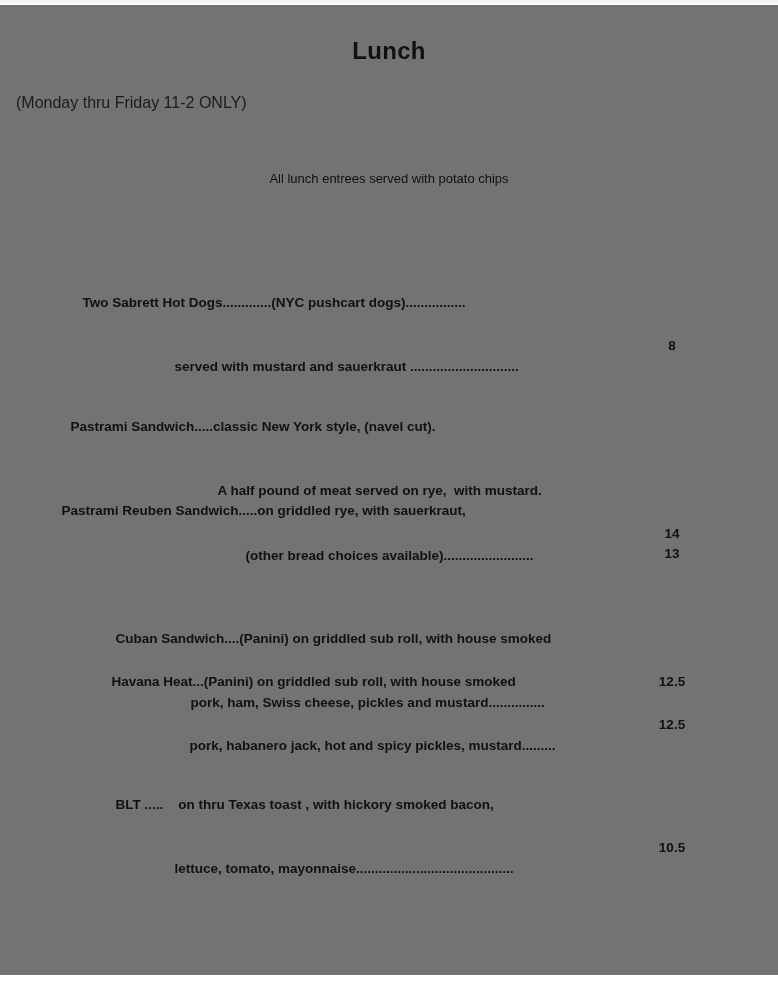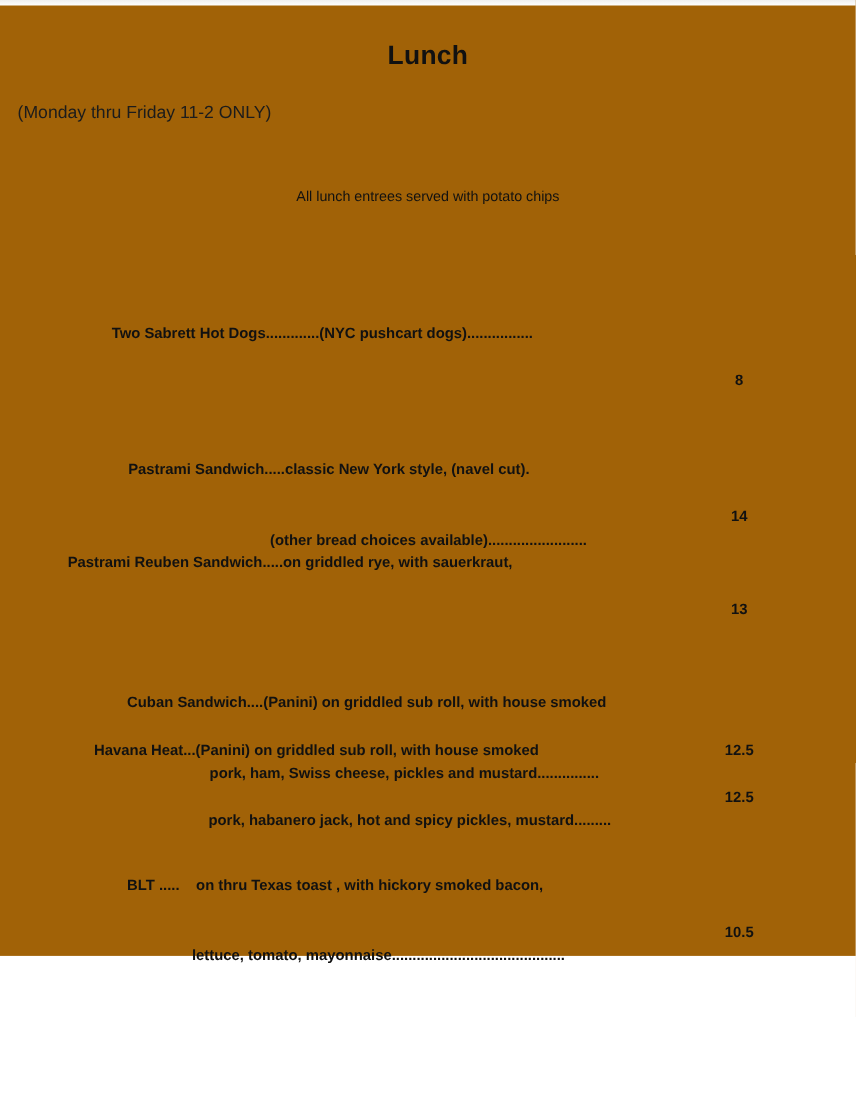--- a/index.html
+++ b/index.html
@@ -5,22 +5,22 @@
   * { margin: 0; padding: 0; box-sizing: border-box; }
   html, body { background: #ffffff; }
   body {
     width: 778px; height: 994px;
     font-family: "Liberation Sans", sans-serif;
     color: #111111;
     overflow: hidden;
   }
   .page {
     position: relative;
-    width: 778px; height: 869px;
-    background: #a16207;
+    width: 778px; height: 975px;
+    background: #737373;
   }
   .page-top-edge {
     position: absolute; top: 0; left: 0;
     width: 100%; height: 5px;
     background: linear-gradient(#efefef, #ffffff);
   }
   .doc-title {
     position: absolute; top: 37px; left: 0; width: 100%;
     text-align: center;
     font-size: 24px; font-weight: bold;
@@ -66,31 +66,35 @@
 
   <div class="page-top-edge"></div>
 
   <div class="doc-title">Lunch</div>
 
   <div class="doc-subtitle">(Monday thru Friday 11-2 ONLY)</div>
 
   <div class="doc-tagline">All lunch entrees served with potato chips</div>
 
   <div class="menu-item" style="top:270px">
-    <div class="line" style="padding-left:79px">
+    <div class="line" style="padding-left:60px">
       <span class="txt">Two Sabrett Hot Dogs.............(NYC pushcart dogs)................</span>
     </div>
     <div class="line" style="padding-left:152px">
+      <span class="txt">served with mustard and sauerkraut .............................</span>
       <span class="price">8</span>
     </div>
   </div>
 
   <div class="menu-item" style="top:394px">
-    <div class="line" style="padding-left:94px">
+    <div class="line" style="padding-left:48px">
       <span class="txt">Pastrami Sandwich.....classic New York style, (navel cut).</span>
+    </div>
+    <div class="line" style="padding-left:195px">
+      <span class="txt">A half pound of meat served on rye,  with mustard.</span>
     </div>
     <div class="line" style="padding-left:223px">
       <span class="txt">(other bread choices available)........................</span>
       <span class="price">14</span>
     </div>
   </div>
 
   <div class="menu-item" style="top:478px">
     <div class="line" style="padding-left:39px">
       <span class="txt">Pastrami Reuben Sandwich.....on griddled rye, with sauerkraut,</span>
@@ -104,21 +108,21 @@
     <div class="line" style="padding-left:93px">
       <span class="txt">Cuban Sandwich....(Panini) on griddled sub roll, with house smoked</span>
     </div>
     <div class="line" style="padding-left:168px">
       <span class="txt">pork, ham, Swiss cheese, pickles and mustard...............</span>
       <span class="price">12.5</span>
     </div>
   </div>
 
   <div class="menu-item" style="top:649px">
-    <div class="line" style="padding-left:63px">
+    <div class="line" style="padding-left:89px">
       <span class="txt">Havana Heat...(Panini) on griddled sub roll, with house smoked</span>
     </div>
     <div class="line" style="padding-left:167px">
       <span class="txt">pork, habanero jack, hot and spicy pickles, mustard.........</span>
       <span class="price">12.5</span>
     </div>
   </div>
 
   <div class="menu-item" style="top:772px">
     <div class="line" style="padding-left:93px">

